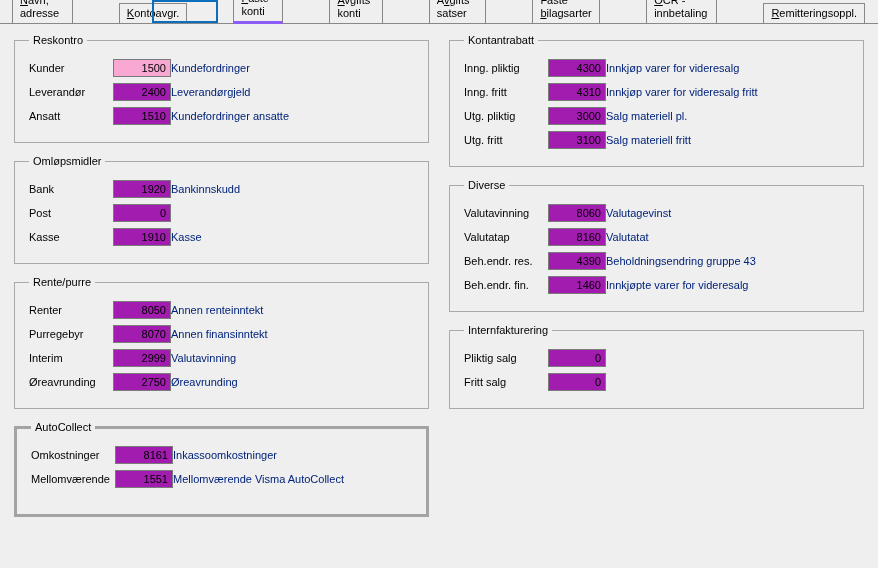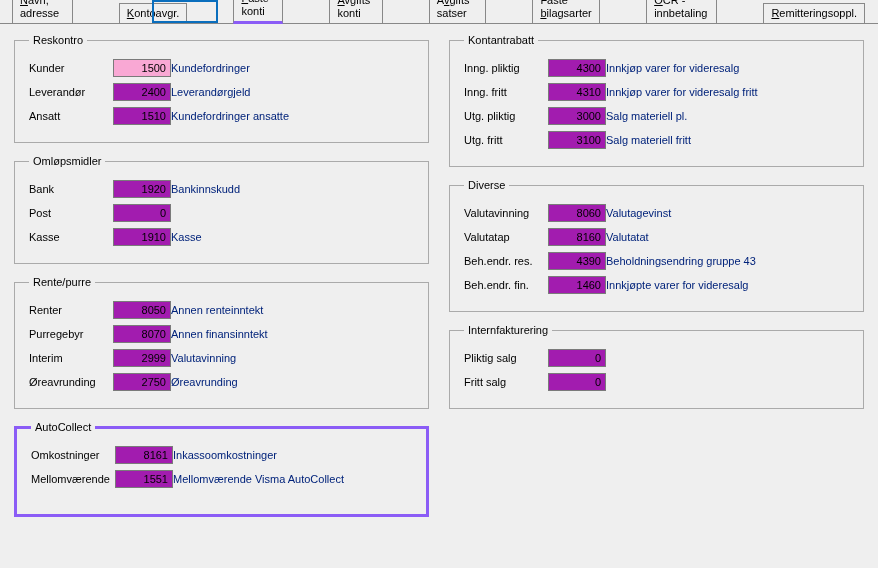--- a/index.html
+++ b/index.html
@@ -91,21 +91,21 @@
   }
   .row input.num.selected {
     background: #f9a8d4;
     color: #000;
   }
   .row .desc {
     margin-left: 0;
     color: #00227a;
   }
   .hl-box {
-    border: 3px solid #8b5cf6;
+    border: 3px solid #a3a3a3;
   }
 </style>
 </head>
 <body>
 <div class="window">
 
 <div class="tabstrip">
   <div class="tab"><span></span><span class="ul">N</span><span>avn, adresse</span></div>
   <div class="tab"><span></span><span class="ul">K</span><span>ontoavgr.</span></div>
   <div class="tab active"><span></span><span class="ul">F</span><span>aste konti</span></div>

